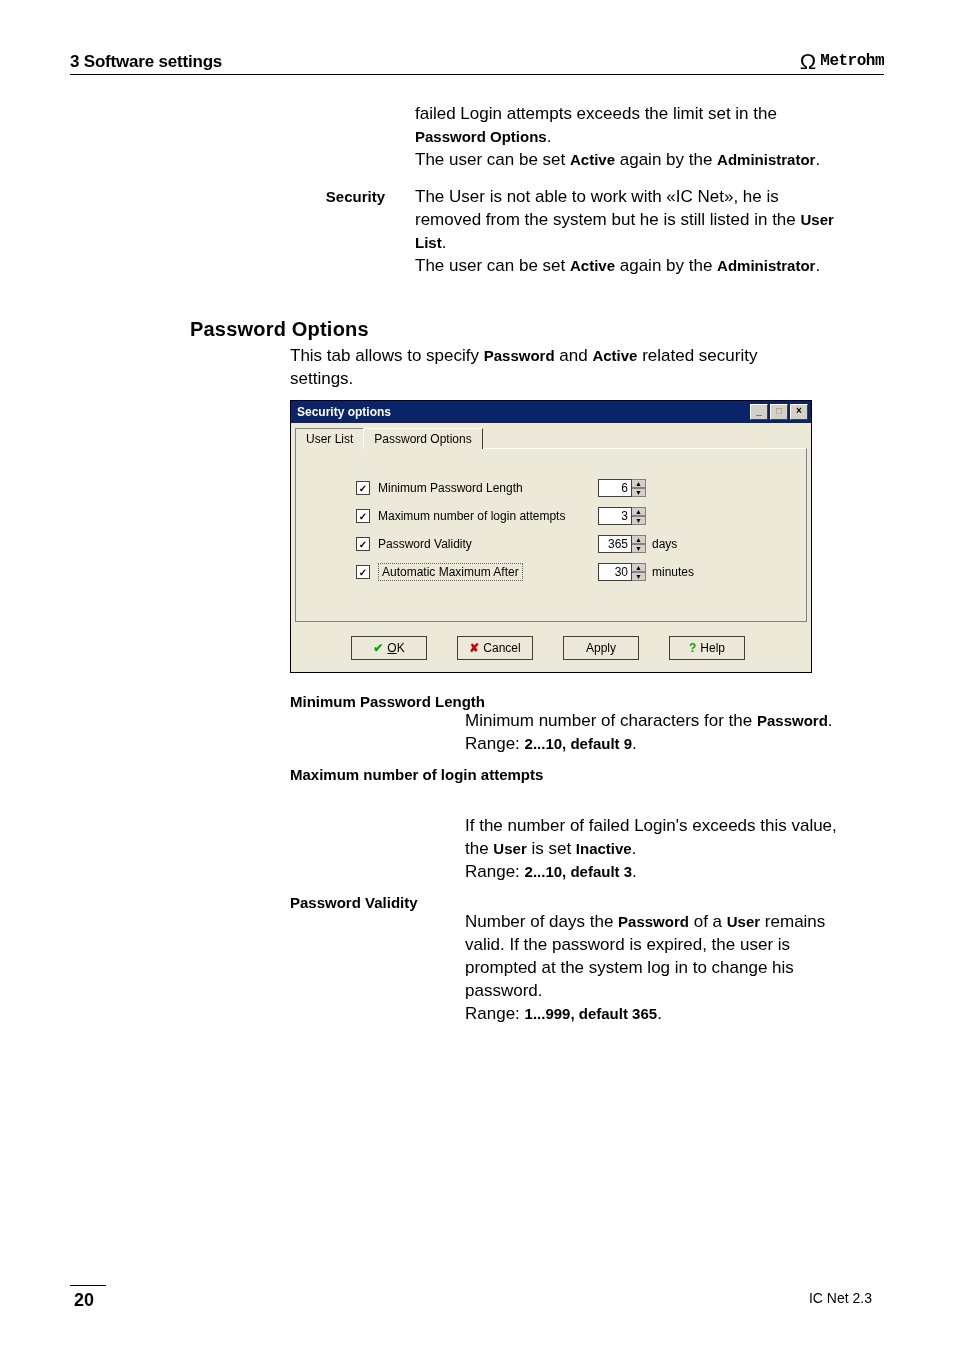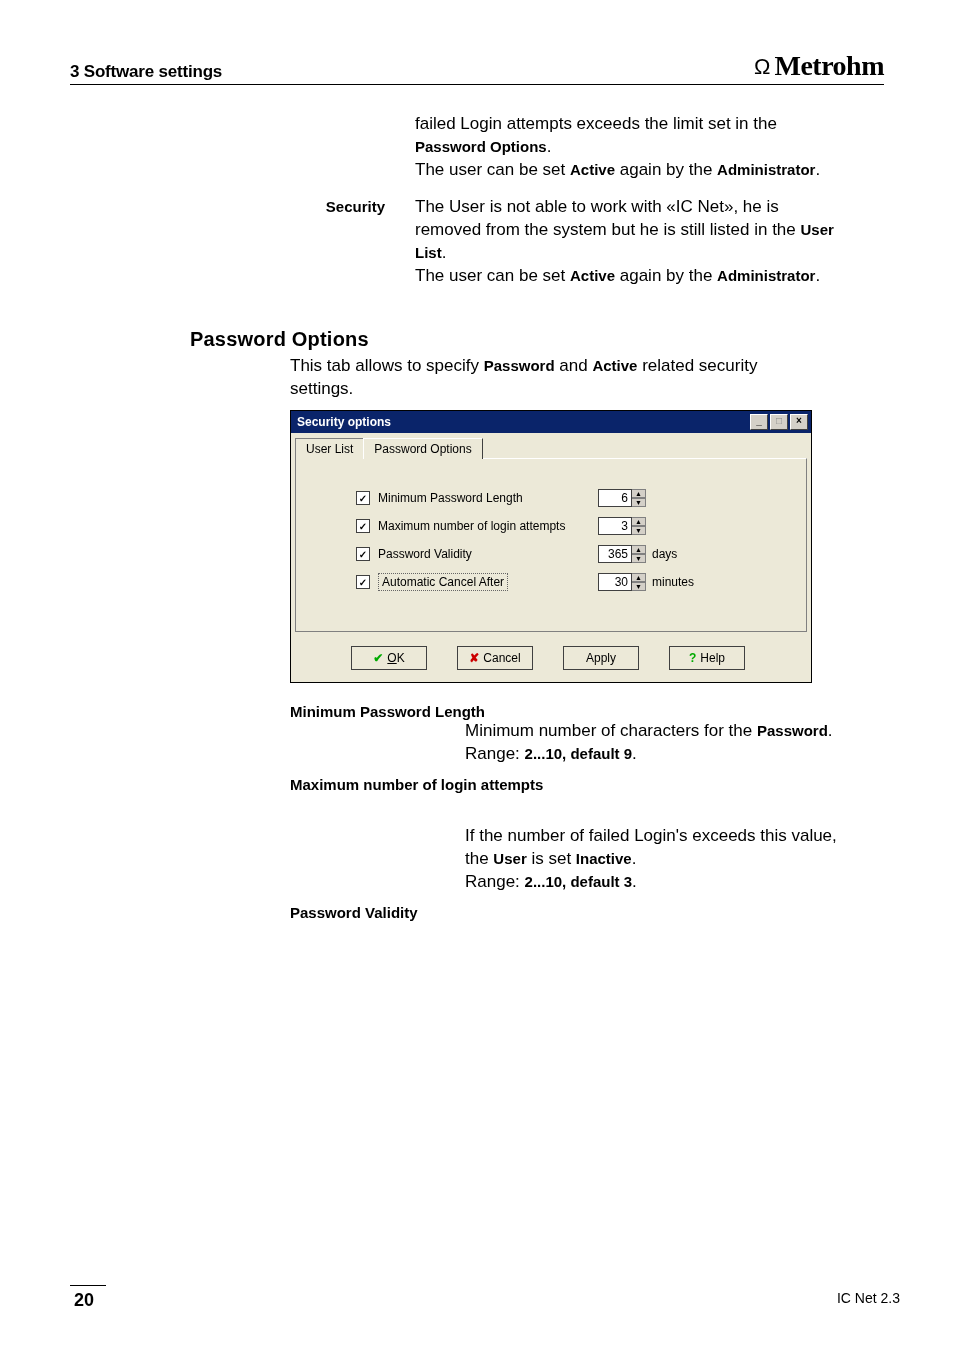--- a/index.html
+++ b/index.html
@@ -36,23 +36,23 @@
     gap: 4px;
   }
   .logo-omega {
     font-size: 22px;
     line-height: 1;
     font-weight: normal;
     position: relative;
     top: 1px;
   }
   .logo-text {
-    font-family: Liberation Serif, serif;
+    font-family: Liberation Mono, monospace;
     font-weight: 900;
-    font-size: 28px;
+    font-size: 16px;
     letter-spacing: -0.5px;
   }
 
   .def-block {
     display: flex;
     margin-bottom: 4px;
   }
   .def-term {
     width: 345px;
     flex-shrink: 0;
@@ -249,21 +249,21 @@
   }
   .wbtn .u { text-decoration: underline; }
   .check-green { color:#0a0; font-weight:bold; }
   .x-red { color:#c00; font-weight:bold; }
   .q-green { color:#0a0; font-weight:bold; }
 
   .footer {
     position:absolute;
     bottom:40px;
     left:70px;
-    right:54px;
+    right:82px;
     display:flex;
     justify-content:space-between;
     align-items:center;
     font-size:14px;
   }
   .page-num-box {
     border-top: 1.5px solid #000;
     padding: 4px 12px 0 4px;
     font-weight: bold;
     font-size:18px;
@@ -347,21 +347,21 @@
                 <div class="spin-btns">
                   <div class="spin-btn">▲</div>
                   <div class="spin-btn">▼</div>
                 </div>
               </div>
               <span>days</span>
             </div>
           </div>
           <div class="opt-row">
             <div class="opt-check">✓</div>
-            <div class="opt-label"><span class="dashed-box">Automatic Cancel After</span></div>
+            <div class="opt-label"><span class="dashed-box">Automatic Maximum After</span></div>
             <div class="opt-input-wrap">
               <div class="spin">
                 <input class="spin-input" value="30" style="">
                 <div class="spin-btns">
                   <div class="spin-btn">▲</div>
                   <div class="spin-btn">▼</div>
                 </div>
               </div>
               <span>minutes</span>
             </div>
@@ -386,20 +386,21 @@
       </div>
     </div>
   </div>
 
   <div id="lower-defs">
       <div style="margin-left: 220px; font-family: Arial, sans-serif; font-weight: bold; font-size: 15px; margin-top: 10px;">Minimum Password Length</div>
       <div class="def-body" style="margin-left: 395px; max-width: 400px;"><span>Minimum number of characters for the <span class="bold">Password</span>.</span><br><span>Range: <span class="bold">2...10, default 9</span>.</span></div>
       <div style="margin-left: 220px; font-family: Arial, sans-serif; font-weight: bold; font-size: 15px; margin-top: 10px;">Maximum number of login attempts</div>
       <div class="def-body" style="margin-left: 395px; max-width: 400px; margin-top: 32px;"><span>If the number of failed Login's exceeds this value, the <span class="bold">User</span> is set <span class="bold">Inactive</span>.</span><br><span>Range: <span class="bold">2...10, default 3</span>.</span></div>
       <div style="margin-left: 220px; font-family: Arial, sans-serif; font-weight: bold; font-size: 15px; margin-top: 10px;">Password Validity</div>
+      <div class="def-body" style="margin-left: 395px; max-width: 400px;"><span>Number of days the <span class="bold">Password</span> of a <span class="bold">User</span> remains valid. If the password is expired, the user is prompted at the system log in to change his password.</span><br><span>Range: <span class="bold">1...999, default 365</span>.</span></div>
     </div>
 
   <div class="footer">
     <div class="page-num-box">20</div>
     <div>IC Net 2.3</div>
   </div>
 
 </div>
 
 </body></html>

